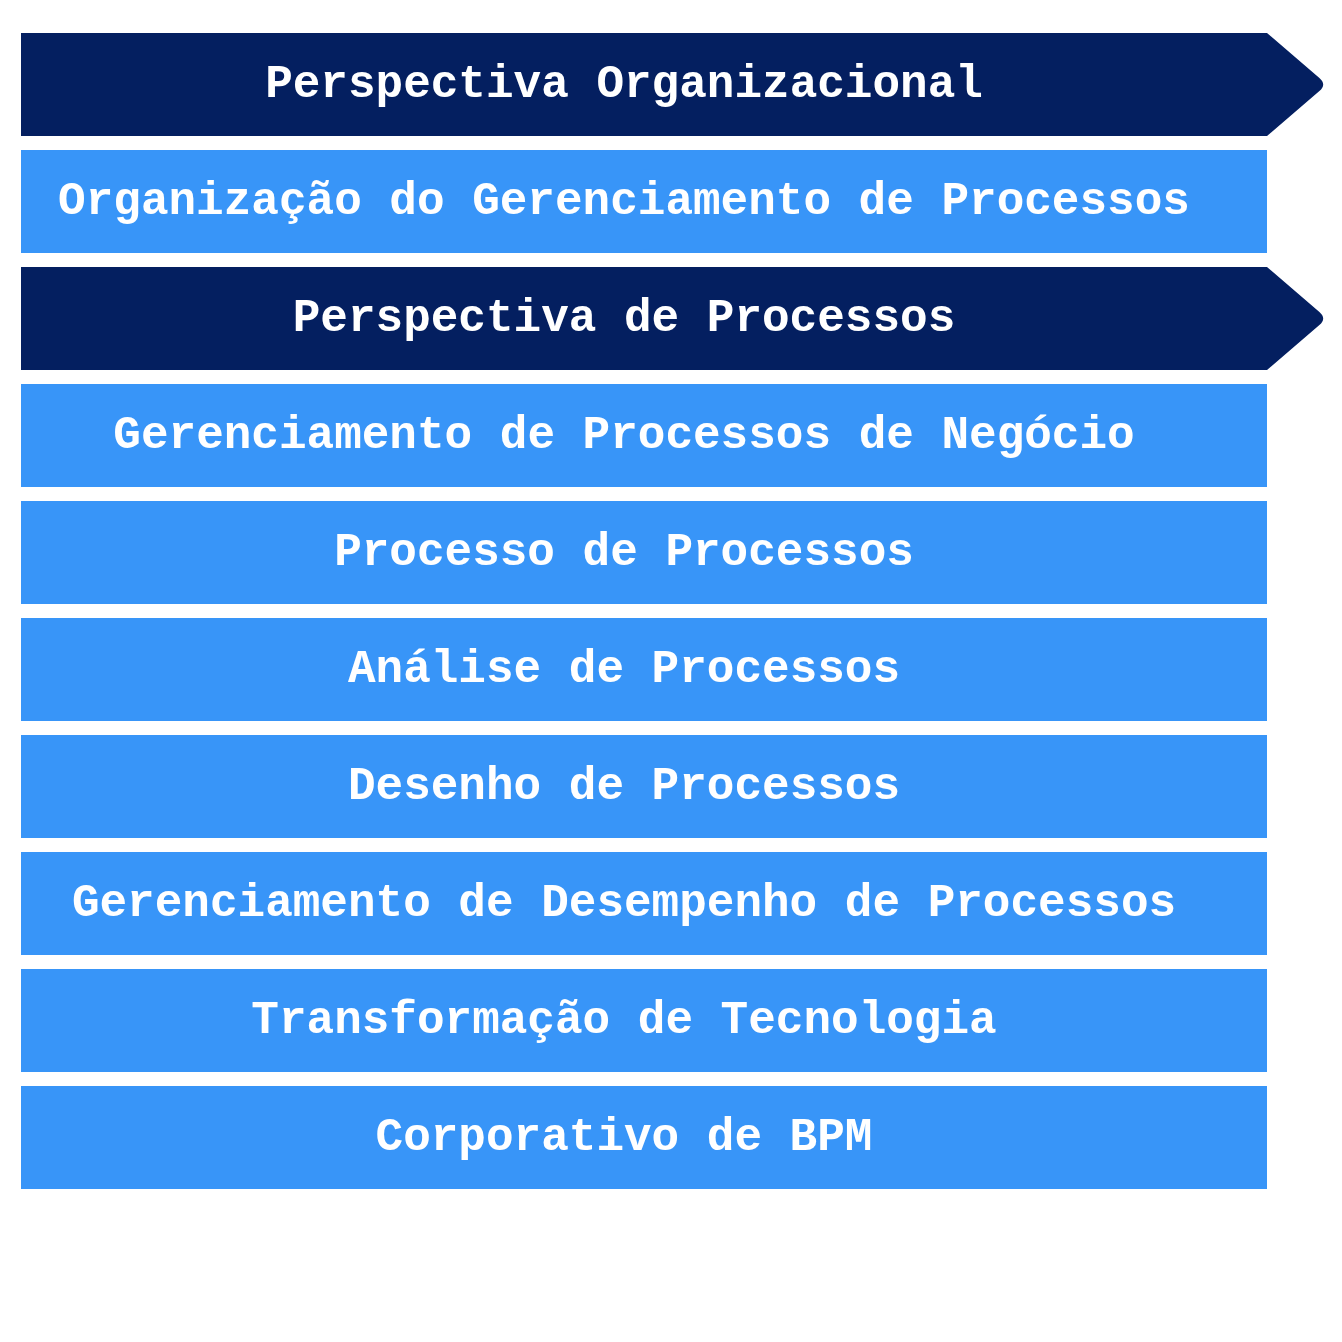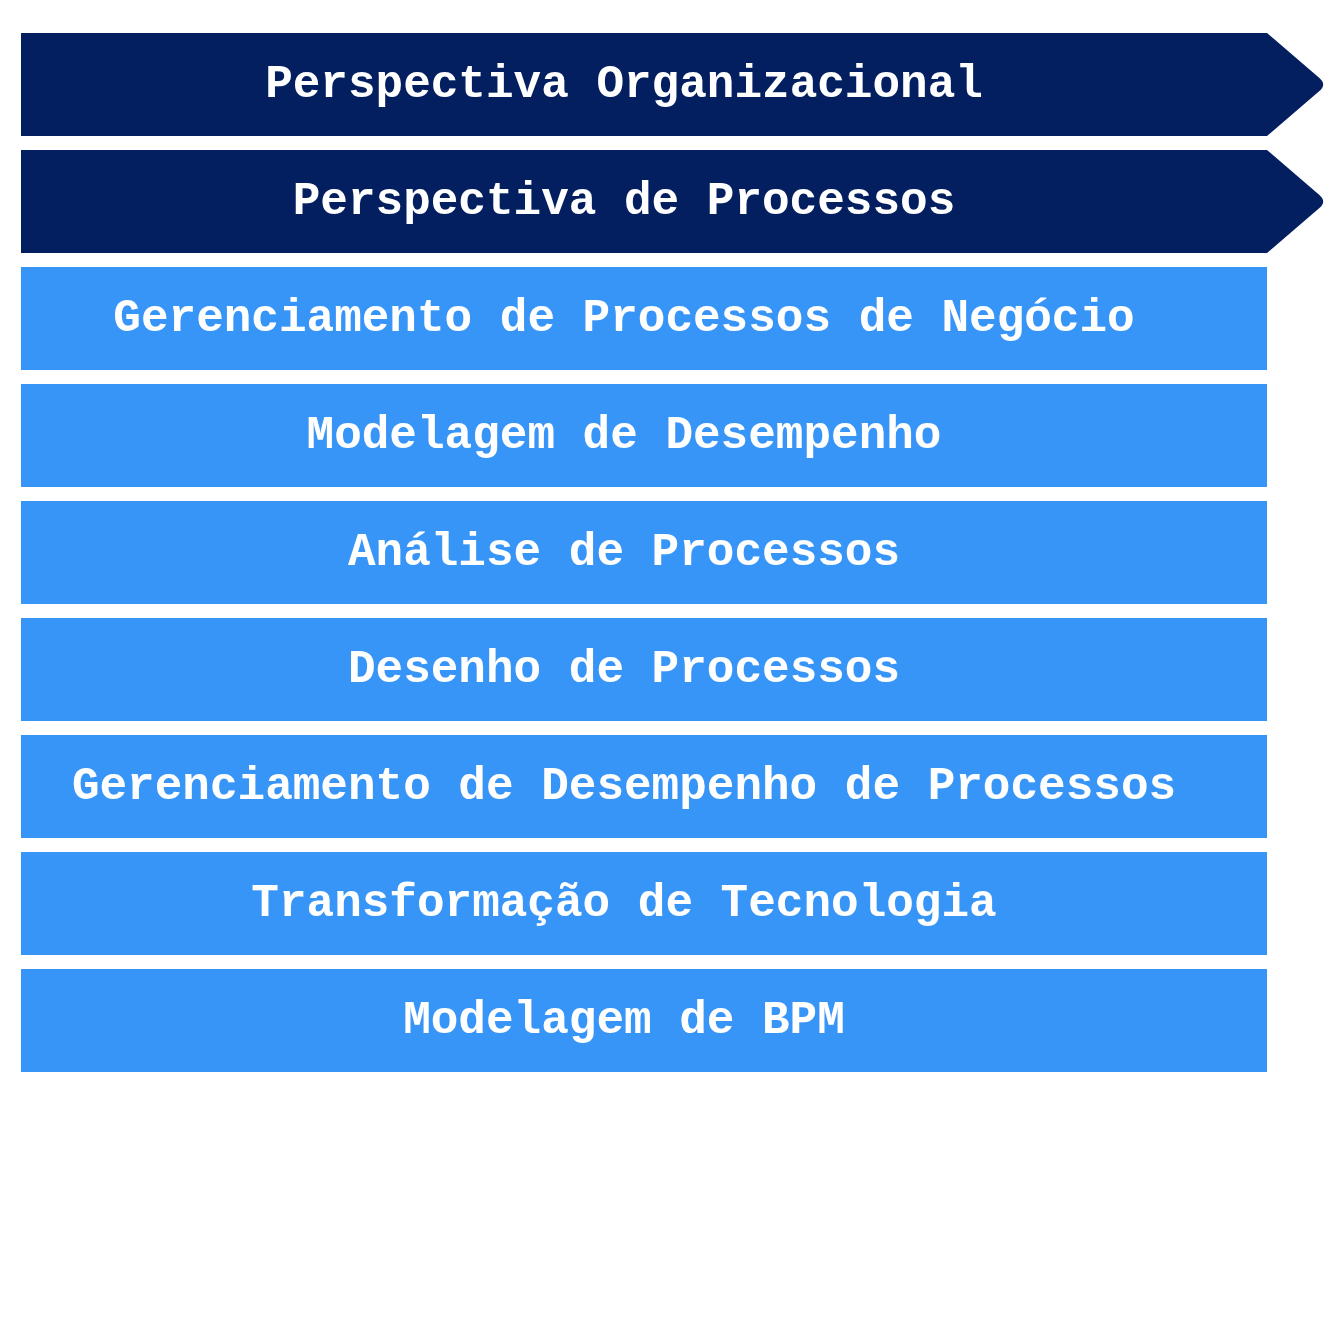--- a/index.html
+++ b/index.html
@@ -67,50 +67,53 @@
   <div class="rows">
 
     <div class="row header">
       <svg class="arrow-bg" viewBox="0 0 1306 103" aria-hidden="true">
         <path d="M0 0 H1246 L1298.4 45 Q1306 51.5 1298.4 58 L1246 103 H0 Z" fill="#041F60"></path>
       </svg>
       <span class="label">Perspectiva Organizacional</span>
     </div>
 
 
+    <div class="row item">
+      <span class="label">Organização do Gerenciamento de Processos</span>
+    </div>
 
     <div class="row header">
       <svg class="arrow-bg" viewBox="0 0 1306 103" aria-hidden="true">
         <path d="M0 0 H1246 L1298.4 45 Q1306 51.5 1298.4 58 L1246 103 H0 Z" fill="#041F60"></path>
       </svg>
       <span class="label">Perspectiva de Processos</span>
     </div>
 
     <div class="row item">
       <span class="label">Gerenciamento de Processos de Negócio</span>
     </div>
 
     <div class="row item">
-      <span class="label">Modelagem de Desempenho</span>
+      <span class="label">Processo de Processos</span>
     </div>
 
     <div class="row item">
       <span class="label">Análise de Processos</span>
     </div>
 
     <div class="row item">
       <span class="label">Desenho de Processos</span>
     </div>
 
     <div class="row item">
       <span class="label">Gerenciamento de Desempenho de Processos</span>
     </div>
 
     <div class="row item">
       <span class="label">Transformação de Tecnologia</span>
     </div>
 
     <div class="row item">
-      <span class="label">Modelagem de BPM</span>
+      <span class="label">Corporativo de BPM</span>
     </div>
 
   </div>
 </div>
 
 </body></html>

